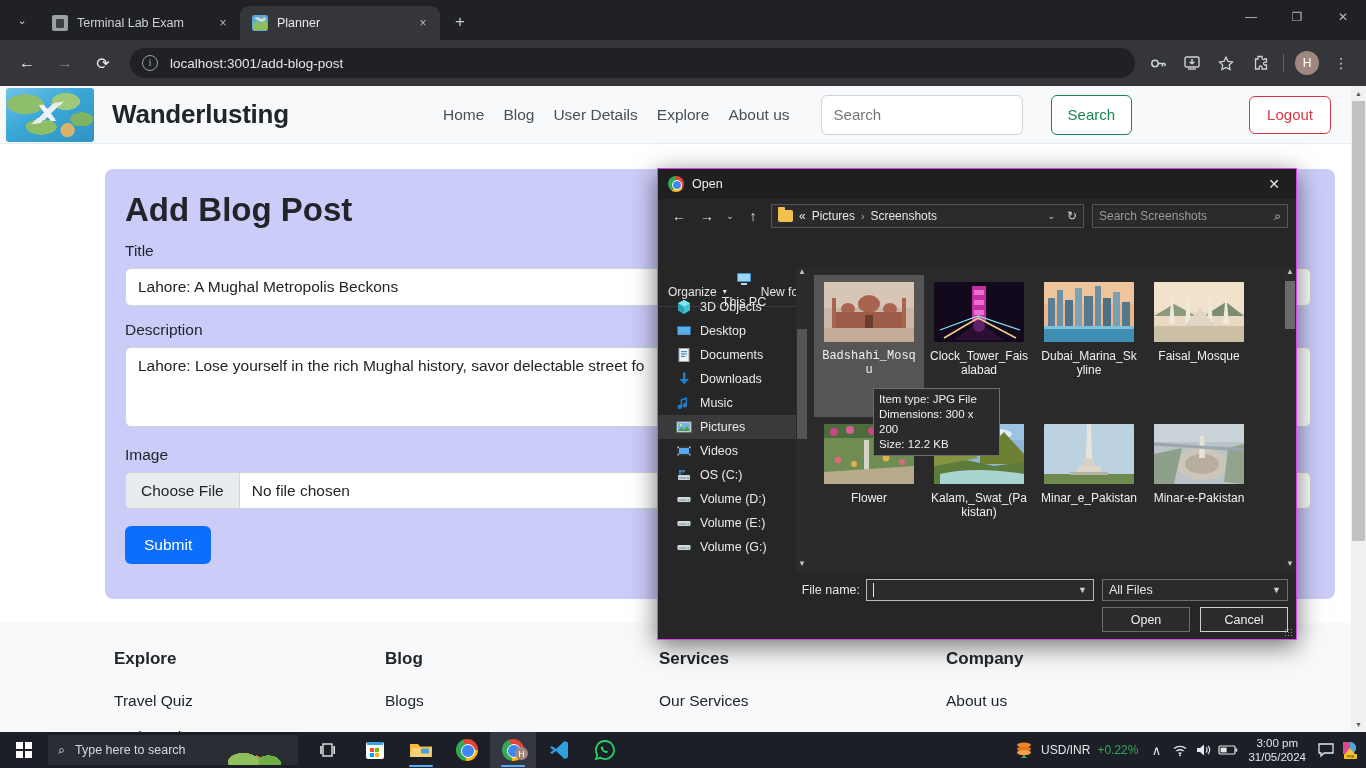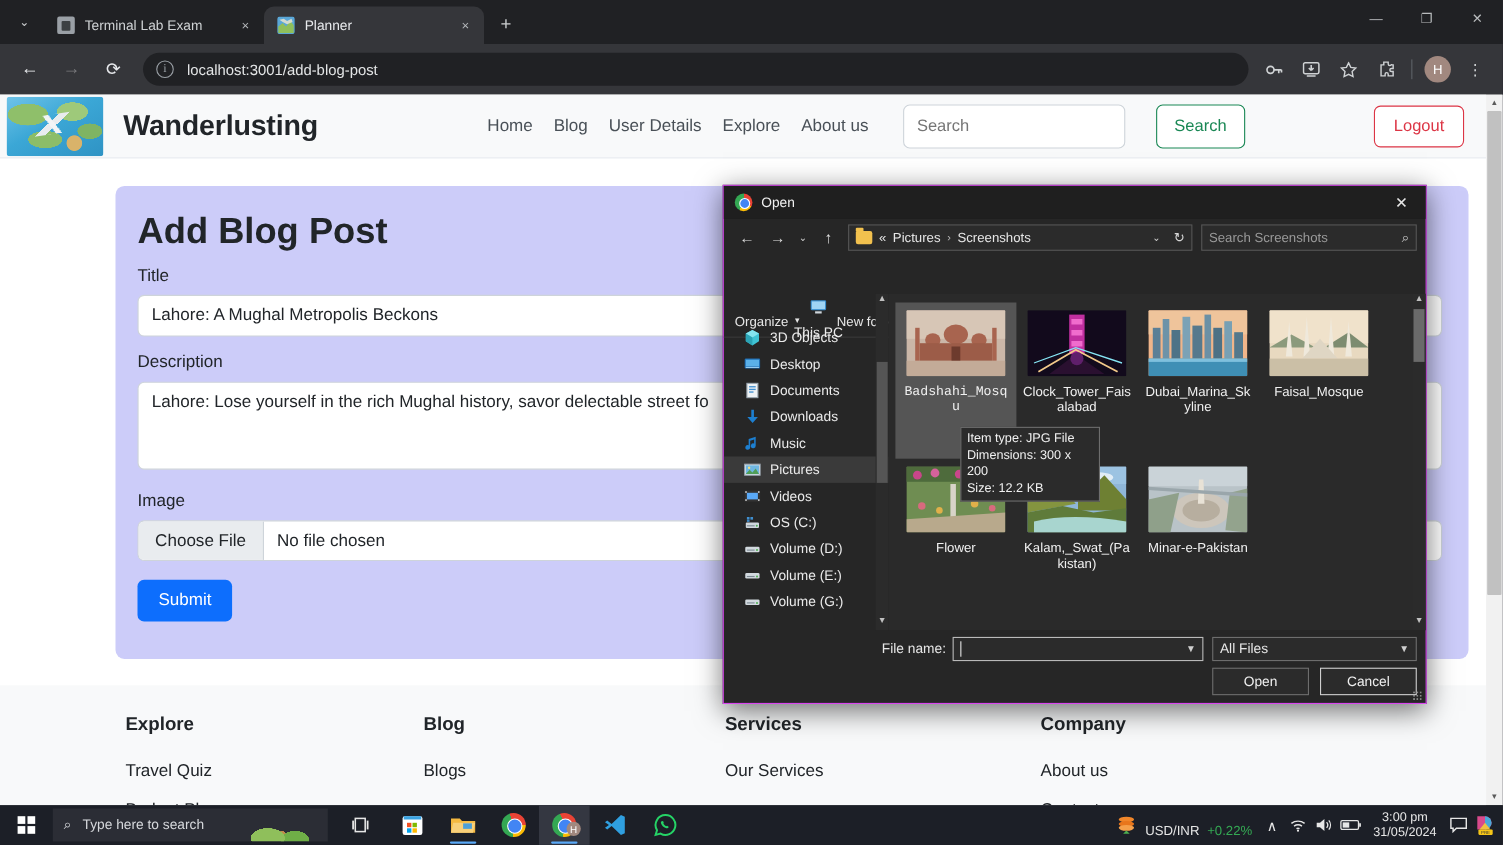--- a/index.html
+++ b/index.html
@@ -401,21 +401,21 @@
   }
   .tb-app.active { background: #343741; }
   .tb-app .run-bar {
     position: absolute; bottom: 1px; left: 11px; width: 24px; height: 2.5px;
     background: #5aa9f7; border-radius: 2px;
   }
   .tray {
     margin-left: auto; display: flex; align-items: center; gap: 0; padding-right: 4px;
     color: #e6e6e6; font-size: 12px;
   }
-  .tray-item { padding: 0 6px; display: flex; align-items: flex-end; gap: 7px; }
+  .tray-item { padding: 0 6px; display: flex; align-items: center; gap: 7px; }
   .tray-ic { width: 24px; display: flex; align-items: center; justify-content: center; font-size: 13px; }
   .clock {
     display: flex; flex-direction: column; align-items: center; line-height: 14px;
     font-size: 11.5px; padding: 0 8px;
   }
   .chrome-ball {
     width: 22px; height: 22px; border-radius: 50%;
     background: conic-gradient(from -20deg, #ea4335 0 30%, #fbbc05 30% 57%, #34a853 57% 100%);
     position: relative;
   }
@@ -844,20 +844,33 @@
                 <path d="M30 20 L46 8 L62 20 L62 26 L30 26z" fill="#cfd8de"></path>
                 <path d="M0 30 L22 10 L44 34 L0 42z" fill="#84943f"></path>
                 <path d="M46 32 L70 8 L90 30 L90 40 L46 40z" fill="#6e8033"></path>
                 <path d="M0 42 L32 36 L60 42 L90 38 L90 60 L0 60z" fill="#5f7b3a"></path>
                 <path d="M6 50 Q40 42 90 50 L90 60 L6 60z" fill="#a8d5cf"></path>
               </svg>
             </div>
             <div class="file-label">Kalam,_Swat_(Pakistan)</div>
           </div>
 
+          <div class="file-cell">
+            <div class="thumb-box">
+              <svg class="thumb" viewBox="0 0 90 60">
+                <rect width="90" height="60" fill="#bcd2e0"></rect>
+                <path d="M43 0 L47 0 L48 34 L42 34z" fill="#e9e4da"></path>
+                <rect x="40" y="34" width="10" height="8" fill="#d8d1c4"></rect>
+                <path d="M34 42 L56 42 L58 50 L32 50z" fill="#ddd6c9"></path>
+                <rect y="50" width="90" height="10" fill="#6f8a4e"></rect>
+                <rect x="26" y="48" width="38" height="3" fill="#b8b0a0"></rect>
+              </svg>
+            </div>
+            <div class="file-label">Minar_e_Pakistan</div>
+          </div>
 
           <div class="file-cell">
             <div class="thumb-box">
               <svg class="thumb" viewBox="0 0 90 60">
                 <rect width="90" height="60" fill="#b9c3c8"></rect>
                 <rect width="90" height="18" fill="#cad3d8"></rect>
                 <ellipse cx="48" cy="40" rx="26" ry="16" fill="#cdc6bb"></ellipse>
                 <ellipse cx="48" cy="40" rx="17" ry="10" fill="#b7ae9f"></ellipse>
                 <path d="M46 12 L50 12 L51 34 L45 34z" fill="#e8e2d6"></path>
                 <path d="M0 30 L28 24 L20 60 L0 60z" fill="#8fa08a"></path>

